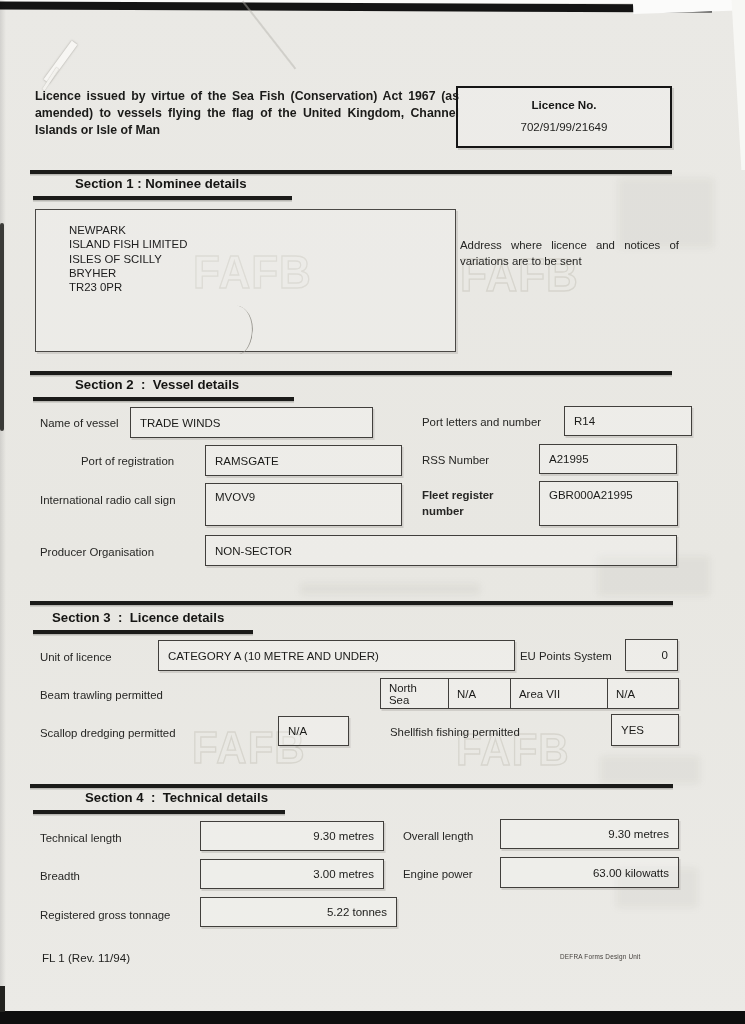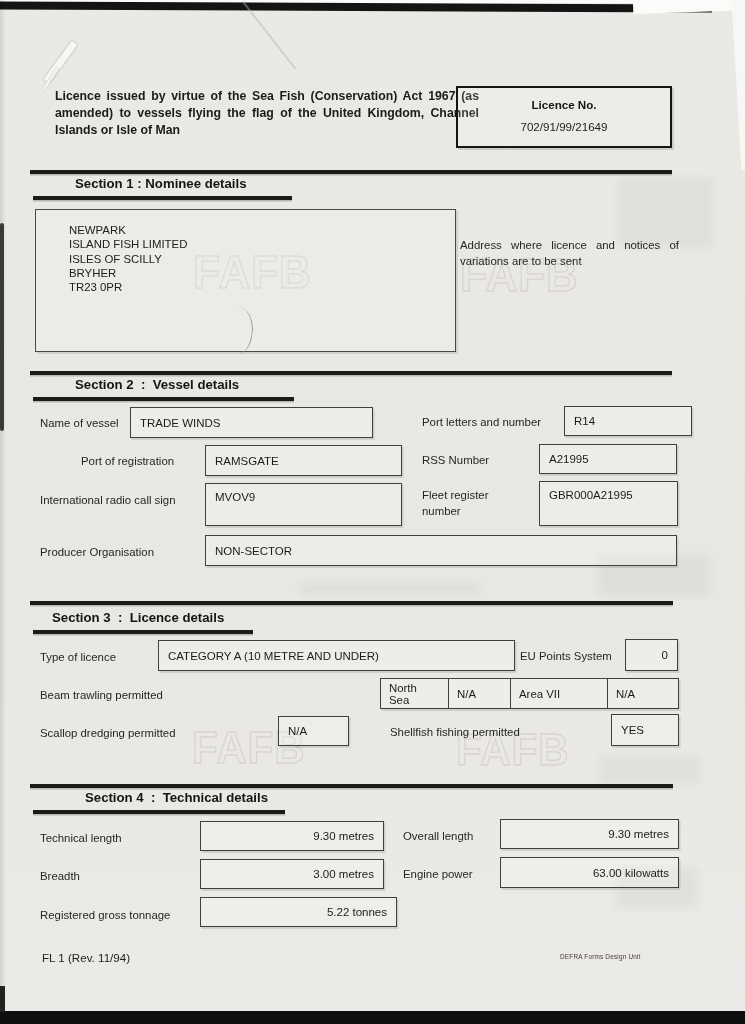--- a/index.html
+++ b/index.html
@@ -27,21 +27,21 @@
   
   .rule{position:absolute;height:3.6px;background:#1b1b19;box-shadow:0 1.5px 0 rgba(95,93,86,.35);}
   .sec-title{position:absolute;font-size:13.2px;font-weight:700;color:#151513;white-space:pre;}
   .lbl{position:absolute;font-size:11.4px;color:#262624;white-space:pre-wrap;}
   .box{position:absolute;border:1.6px solid #413f3c;background:rgba(255,255,255,.22);
        display:flex;align-items:center;padding:0 9px;font-size:11.5px;color:#1b1b19;
        box-shadow:1.5px 2px 0 rgba(118,116,108,.22);box-sizing:border-box;}
   .box.right{justify-content:flex-end;}
   .box.top{align-items:flex-start;padding-top:7px;}
   .intro{position:absolute;left:35px;top:88px;width:424px;font-size:12.3px;font-weight:700;
-         line-height:16.8px;text-align:justify;color:#1b1b19;margin-left:20px;}
+         line-height:16.8px;text-align:justify;color:#1b1b19;}
   .lic-box{position:absolute;left:456px;top:86px;width:216px;height:62px;border:2.6px solid #151515;
            background:rgba(255,255,255,.15);box-shadow:2px 2px 0 rgba(118,116,108,.25);box-sizing:border-box;text-align:center;}
   .lic-label{margin-top:10px;font-size:11.6px;font-weight:700;color:#161614;}
   .lic-value{margin-top:9px;font-size:11.6px;color:#1e1e1c;}
   .addr-box{position:absolute;left:35px;top:209px;width:421px;height:143px;border:1.6px solid #4a4845;
             background:rgba(255,255,255,.16);box-shadow:2px 2px 0 rgba(118,116,108,.2);box-sizing:border-box;}
   .addr-lines{padding:13px 0 0 33px;font-size:11.4px;line-height:14.3px;color:#202020;}
   .note{position:absolute;left:460px;top:238px;width:219px;font-size:11.4px;line-height:15.6px;text-align:justify;color:#262624;}
   .beam-table{position:absolute;left:380px;top:678px;height:31px;display:flex;
               box-shadow:1.5px 2px 0 rgba(118,116,108,.22);}
@@ -120,35 +120,35 @@
   </div>
   <div class="lbl" style="left:422px;top:454px;">RSS Number</div>
   <div class="box" style="left:539px;top:444px;width:138px;height:30px;">
     <span>A21995</span>
   </div>
 
   <div class="lbl" style="left:40px;top:494px;">International radio call sign</div>
   <div class="box top" style="left:205px;top:483px;width:197px;height:43px;">
     <span>MVOV9</span>
   </div>
-  <div class="lbl" style="left:422px;top:488px;width:92px;line-height:15.5px;">Fleet register number</div>
+  <div class="lbl" style="left:422px;top:488px;width:92px;line-height:15.5px;font-weight:bold;">Fleet register number</div>
   <div class="box top" style="left:539px;top:481px;width:139px;height:45px;">
     <span>GBR000A21995</span>
   </div>
 
   <div class="lbl" style="left:40px;top:546px;">Producer Organisation</div>
   <div class="box" style="left:205px;top:535px;width:472px;height:31px;">
     <span>NON-SECTOR</span>
   </div>
 
   <div class="rule" style="left:30px;top:601px;width:643px;"></div>
   <div class="sec-title" style="left:52px;top:610px;">Section 3  :  Licence details</div>
   <div class="rule" style="left:33px;top:630px;width:220px;"></div>
 
-  <div class="lbl" style="left:40px;top:651px;">Type of licence</div>
+  <div class="lbl" style="left:40px;top:651px;">Unit of licence</div>
   <div class="box" style="left:158px;top:640px;width:357px;height:31px;">
     <span>CATEGORY A (10 METRE AND UNDER)</span>
   </div>
   <div class="lbl" style="left:520px;top:650px;">EU Points System</div>
   <div class="box right" style="left:625px;top:639px;width:53px;height:32px;">
     <span>0</span>
   </div>
 
   <div class="lbl" style="left:40px;top:689px;">Beam trawling permitted</div>
   <div class="beam-table">

